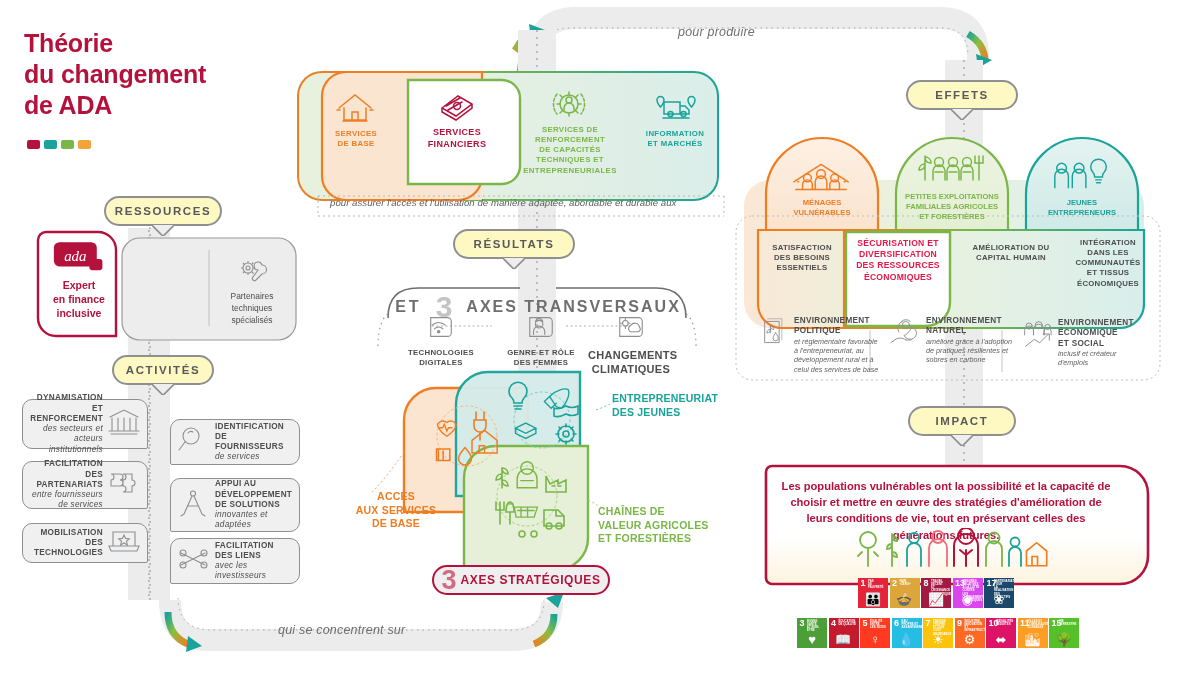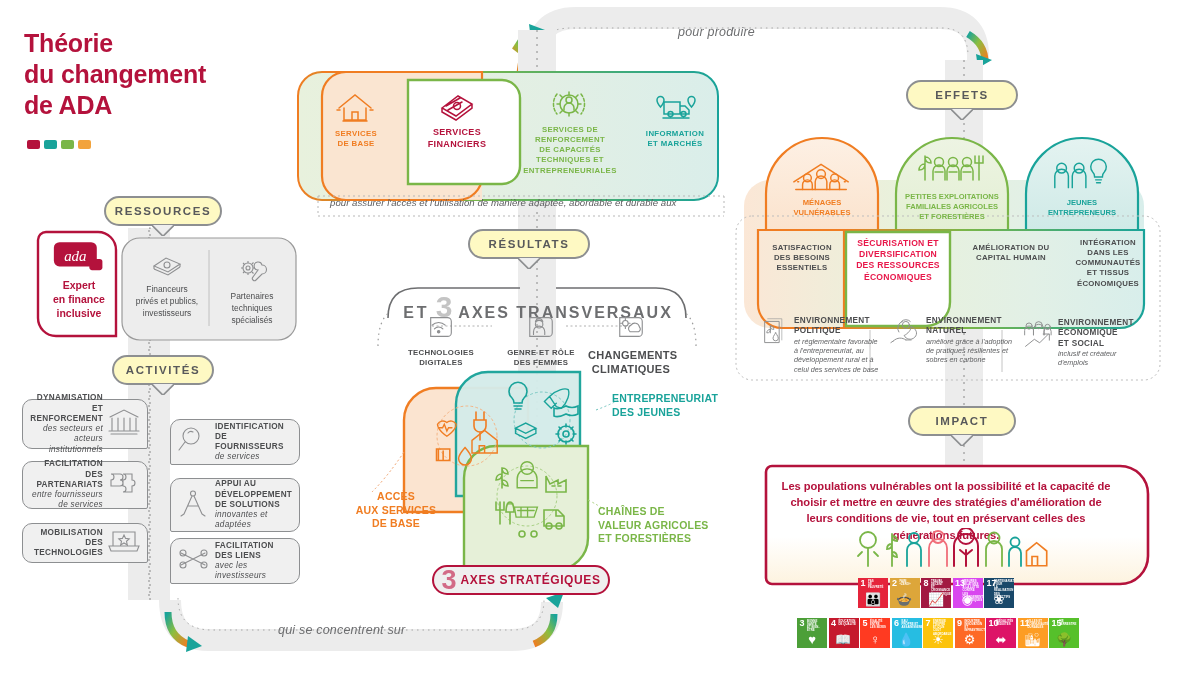--- a/index.html
+++ b/index.html
@@ -252,21 +252,21 @@
         </div></div>
   </div>
   <div class="abs" style="left:112px;top:355px;width:102px;">
     <div class="pill">ACTIVITÉS<div class="pill-notch">
           <svg width="22" height="11" viewBox="0 0 22 11">
             <path d="M0,0 L22,0 L11,11 Z" fill="#eeeeee" stroke="none"></path>
             <path d="M0,0 L11,11 L22,0" fill="none" stroke="#8d8f91" stroke-width="2"></path>
           </svg>
         </div></div>
   </div>
-  <div class="abs" style="left:468px;top:229px;width:122px;">
+  <div class="abs" style="left:453px;top:229px;width:122px;">
     <div class="pill">RÉSULTATS<div class="pill-notch">
           <svg width="22" height="11" viewBox="0 0 22 11">
             <path d="M0,0 L22,0 L11,11 Z" fill="#eeeeee" stroke="none"></path>
             <path d="M0,0 L11,11 L22,0" fill="none" stroke="#8d8f91" stroke-width="2"></path>
           </svg>
         </div></div>
   </div>
   <div class="abs" style="left:906px;top:80px;width:112px;">
     <div class="pill">EFFETS<div class="pill-notch">
           <svg width="22" height="11" viewBox="0 0 22 11">
@@ -290,35 +290,20 @@
       <text x="25" y="22" text-anchor="middle" font-family="Liberation Serif, serif" font-style="italic" font-size="16" fill="#ffffff">ada</text>
       <rect x="40" y="20" width="14" height="12" rx="3" fill="#b4123c"></rect>
     </svg>
   </div>
   <div class="abs lbl-ctr" style="left:46px;top:278px;width:66px;color:#b4123c;font-weight:bold;font-size:10.5px;line-height:1.35;">
     <div>Expert</div>
     <div>en finance</div>
     <div>inclusive</div>
   </div>
 
-  <div class="abs lbl-ctr" style="left:126px;top:252px;width:82px;">
-    <svg width="34" height="26" viewBox="0 0 34 26" style="margin-bottom:2px">
-      <g fill="none" stroke="#8e8f91" stroke-width="1.1">
-        <path d="M4,14 L16,6 L30,12 L18,20 Z"></path>
-          <path d="M4,17 L18,23 L30,15"></path>
-          <path d="M4,14 L4,17 M30,12 L30,15"></path>
-        <circle cx="17" cy="13" r="3"></circle>
-      </g>
-    </svg>
-    <div style="color:#4c4d4f;font-size:8.4px;line-height:1.4;">
-      <div>Financeurs</div>
-      <div>privés et publics,</div>
-      <div>investisseurs</div>
-    </div>
-  </div>
 
   <div class="abs lbl-ctr" style="left:212px;top:259px;width:80px;">
     <svg width="32" height="26" viewBox="0 0 32 26" style="margin-bottom:2px">
       <g fill="none" stroke="#8e8f91" stroke-width="1.1">
         <circle cx="12" cy="9" r="5"></circle>
           <circle cx="12" cy="9" r="2"></circle>
         <path d="M12,2 L12,4 M12,14 L12,16 M5,9 L7,9 M17,9 L19,9 M7,4 L8.5,5.5 M16,13 L17.5,14.5 M7,14 L8.5,12.5 M16,5 L17.5,3.5"></path>
         <path d="M26,6 a4,4 0 1 0 -4,5 L17,18 a2,2 0 0 0 3,3 L26,15 a4,4 0 0 0 0,-9 z"></path>
       </g>
     </svg>
@@ -441,21 +426,21 @@
       <g fill="none" stroke="#19a39a" stroke-width="1.5" stroke-linecap="round">
             <path d="M10,12 h16 v12 h-16 z M26,16 h5 l4,4 v4 h-9 z M14,24 a2.5,2.5 0 1 0 5,0 a2.5,2.5 0 0 0 -5,0 M27,24 a2.5,2.5 0 1 0 5,0 a2.5,2.5 0 0 0 -5,0 M9,28 h26"></path>
             <path d="M5,10 a3.5,3.5 0 0 1 7,0 c0,3 -3.5,7 -3.5,7 S5,13 5,10 z" transform="translate(-2,0)"></path>
             <path d="M34,10 a3.5,3.5 0 0 1 7,0 c0,3 -3.5,7 -3.5,7 S34,13 34,10 z" transform="translate(0,0)"></path>
           </g>
     </svg>
     <div style="font-size:7.8px;">INFORMATION<br>ET MARCHÉS</div>
   </div>
     </div>
 
-  <div class="abs" style="left:388px;top:292px;width:300px;display:flex;align-items:flex-end;justify-content:center;gap:6px;">
+  <div class="abs" style="left:388px;top:292px;width:300px;display:flex;align-items:center;justify-content:center;gap:14px;">
     <span style="color:#6d6e70;font-weight:bold;font-size:16px;letter-spacing:3px;">ET</span>
     <span style="color:#c4c4c4;font-weight:bold;font-size:30px;line-height:1;">3</span>
     <span style="color:#6d6e70;font-weight:bold;font-size:16px;letter-spacing:2px;">AXES TRANSVERSAUX</span>
   </div>
   <div id="transversauxRow">
   <div class="abs lbl-ctr" style="left:398px;top:312px;width:86px;">
     <svg width="34" height="30" viewBox="0 0 34 32">
       <g fill="none" stroke="#8e8f91" stroke-width="1.2" stroke-linecap="round">
             <path d="M6,6 h18 a4,4 0 0 1 4,4 v12 a4,4 0 0 1 -4,4 h-18 z"></path>
             <path d="M10,18 a6,6 0 0 1 9,0 M7.5,14 a10,10 0 0 1 14,0"></path>

